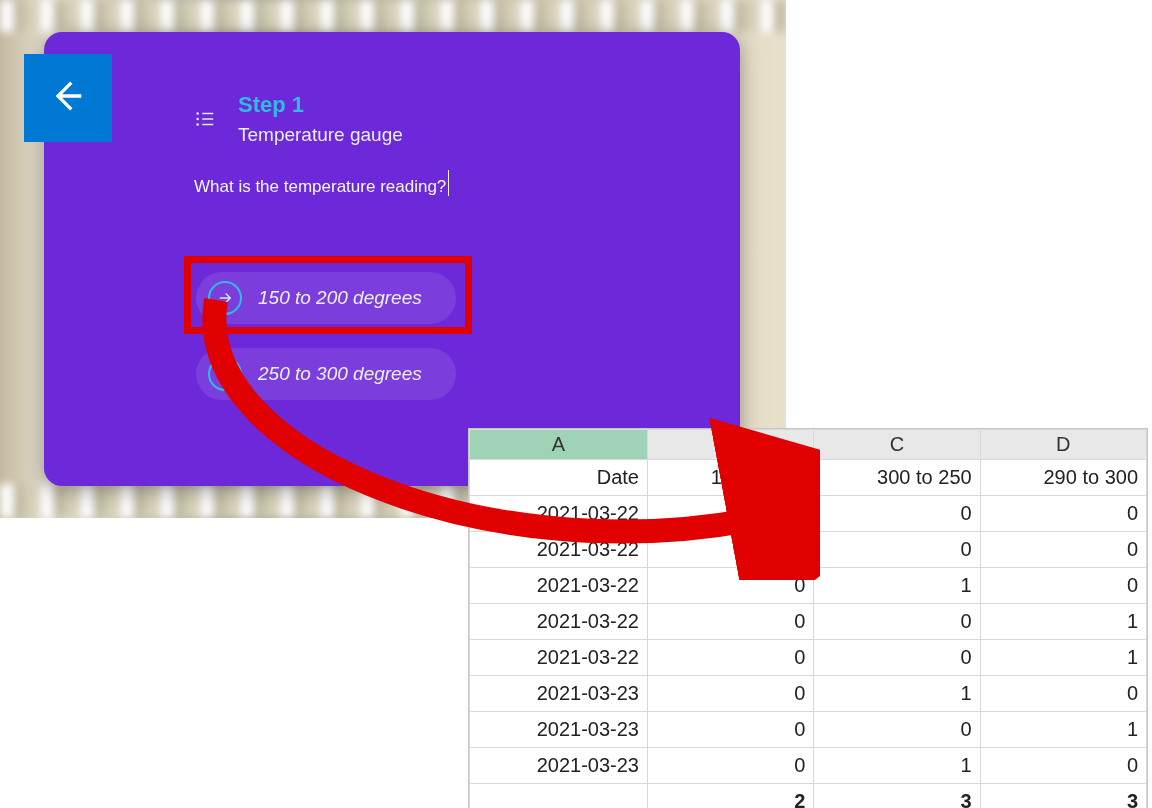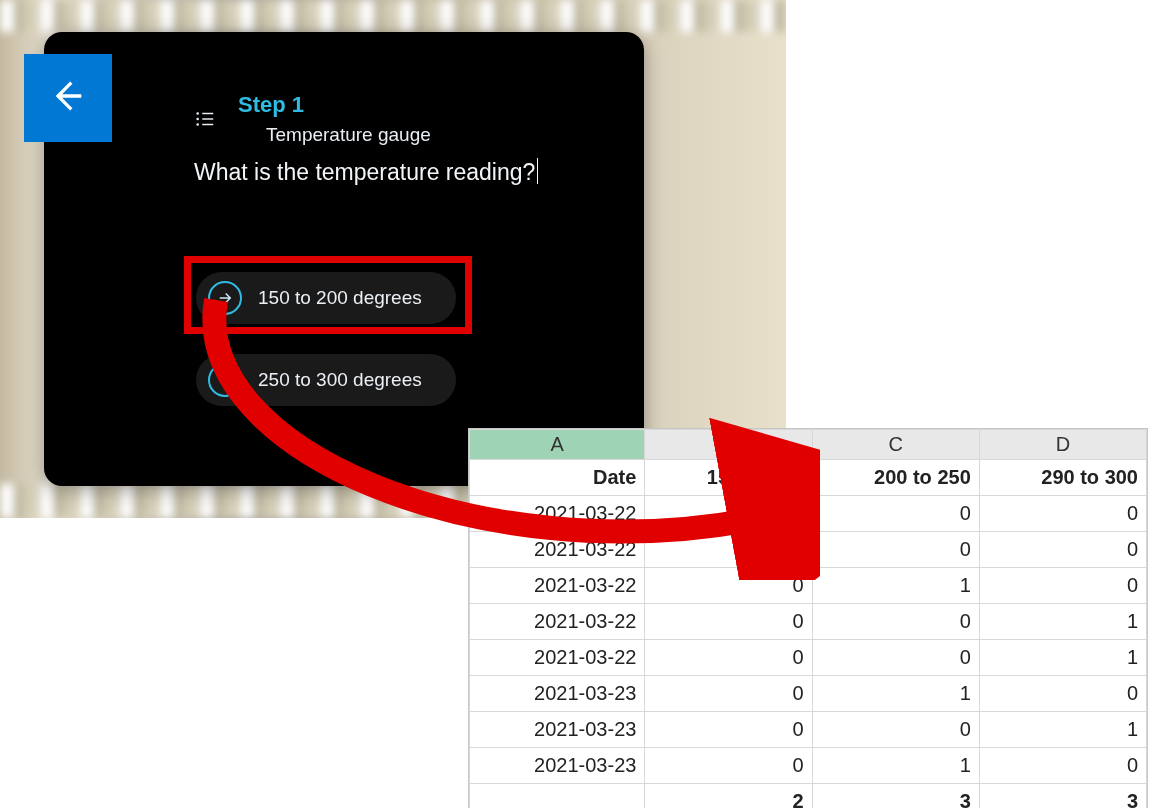--- a/index.html
+++ b/index.html
@@ -24,22 +24,22 @@
     content:""; position:absolute; left:0; right:0;
     background: repeating-linear-gradient(90deg,#fdfdfd 0 14px,#bfb8a0 14px 24px,#d6cfb8 24px 40px);
     filter: blur(4px);
   }
   .panel-blur::before { top:0; height:32px; }
   .panel-blur::after  { bottom:0; height:34px; }
 
   .card {
     position: absolute;
     left: 44px; top: 32px;
-    width: 600px; height: 454px;
-    background: #000000;
+    width: 696px; height: 454px;
+    background: #6d28d9;
     border-radius: 18px;
     color: #eef3f7;
     box-shadow: 0 4px 20px rgba(0,0,0,.35);
   }
 
   .back-btn {
     position: absolute;
     left: -20px; top: 22px;
     width: 88px; height: 88px;
     background: #0078d4;
@@ -60,38 +60,37 @@
     position: absolute;
     left: 194px; top: 60px;
     font-size: 22px; font-weight: 600;
     color: #2fbce3;
   }
   .step-sub {
     position: absolute;
     left: 194px; top: 92px;
     font-size: 19px;
     color: #e8eef3;
-    margin-left: 28px;
   }
   .question {
     position: absolute;
-    left: 150px; top: 126px;
-    font-size: 23px;
+    left: 150px; top: 138px;
+    font-size: 17px;
     color: #f2f6f9;
   }
   .question::after {
     content:""; display:inline-block;
     width:1px; height:26px; background:#f2f6f9;
     vertical-align:-4px; margin-left:2px;
   }
 
   .options {
     position: absolute;
     left: 152px; top: 240px;
-    display: flex; flex-direction: column; gap: 30px;
+    display: flex; flex-direction: column; gap: 24px; font-style: italic;
   }
   .option {
     display:flex; align-items:center; gap:16px;
     background: rgba(255,255,255,0.10);
     border-radius: 30px;
     padding: 10px 28px 10px 12px;
     height: 52px;
     width: 260px;
     color:#eaf0f5;
     font-size: 19px;
@@ -137,21 +136,21 @@
     height:36px;
     padding:0 8px;
     text-align:right;
     color:#222;
   }
   .sheet th.colhead {
     background:#e8e8e8; text-align:center; font-weight:400; color:#333;
     height:30px;
   }
   .sheet th.colhead.sel { background:#9fd3b6; }
-  .sheet .hdr td { font-weight:700; }
+  .sheet .hdr td { font-weight:400; }
   .sheet .tot td { font-weight:700; }
   .sheet .dateCell { text-align:right;margin-top:28px; }
 </style>
 </head>
 <body>
 
 <div class="panel-blur"></div>
 
 <div class="card">
 
@@ -214,21 +213,21 @@
     <tbody>
         <tr>
       <th class="colhead sel">A</th>
       <th class="colhead">B</th>
       <th class="colhead">C</th>
       <th class="colhead">D</th>
     </tr>
     <tr class="hdr">
       <td>Date</td>
       <td>150 to 100</td>
-      <td>200 to 250</td>
+      <td>300 to 250</td>
       <td>290 to 300</td>
     </tr>
 
     <tr>
           <td class="dateCell">2021-03-22</td>
           <td>1</td>
           <td>0</td>
           <td>0</td>
         </tr>
     <tr>

